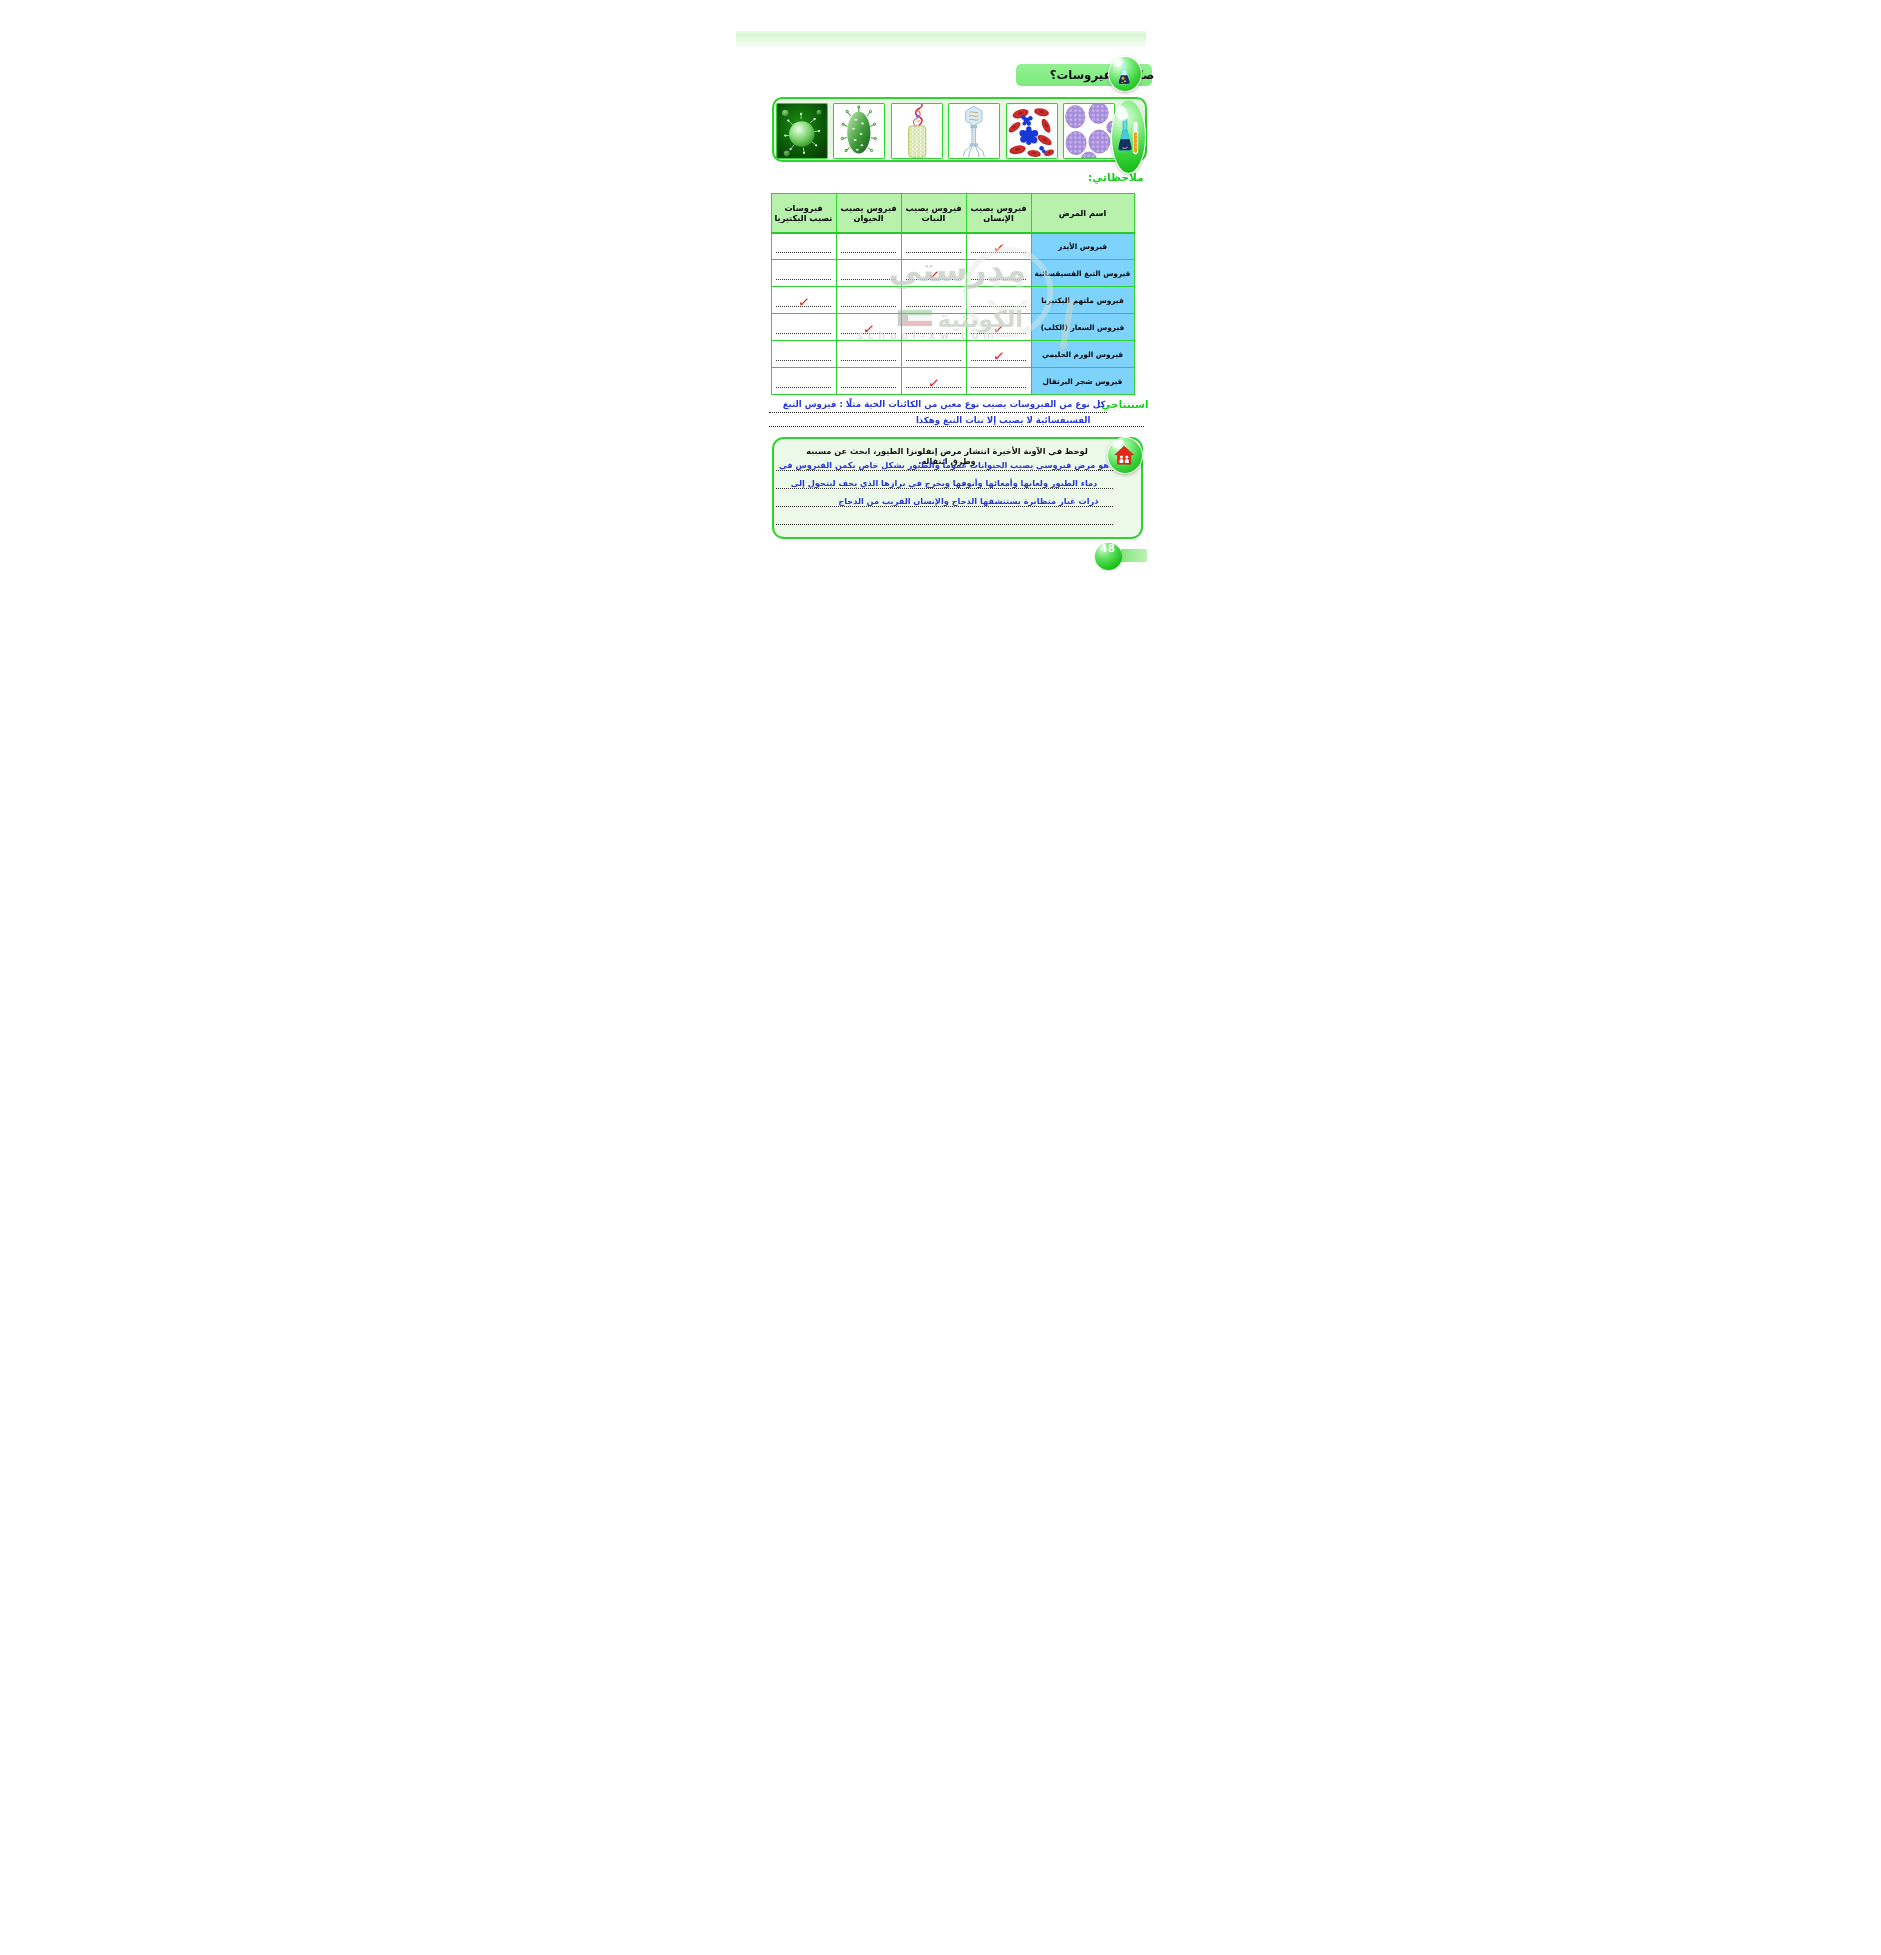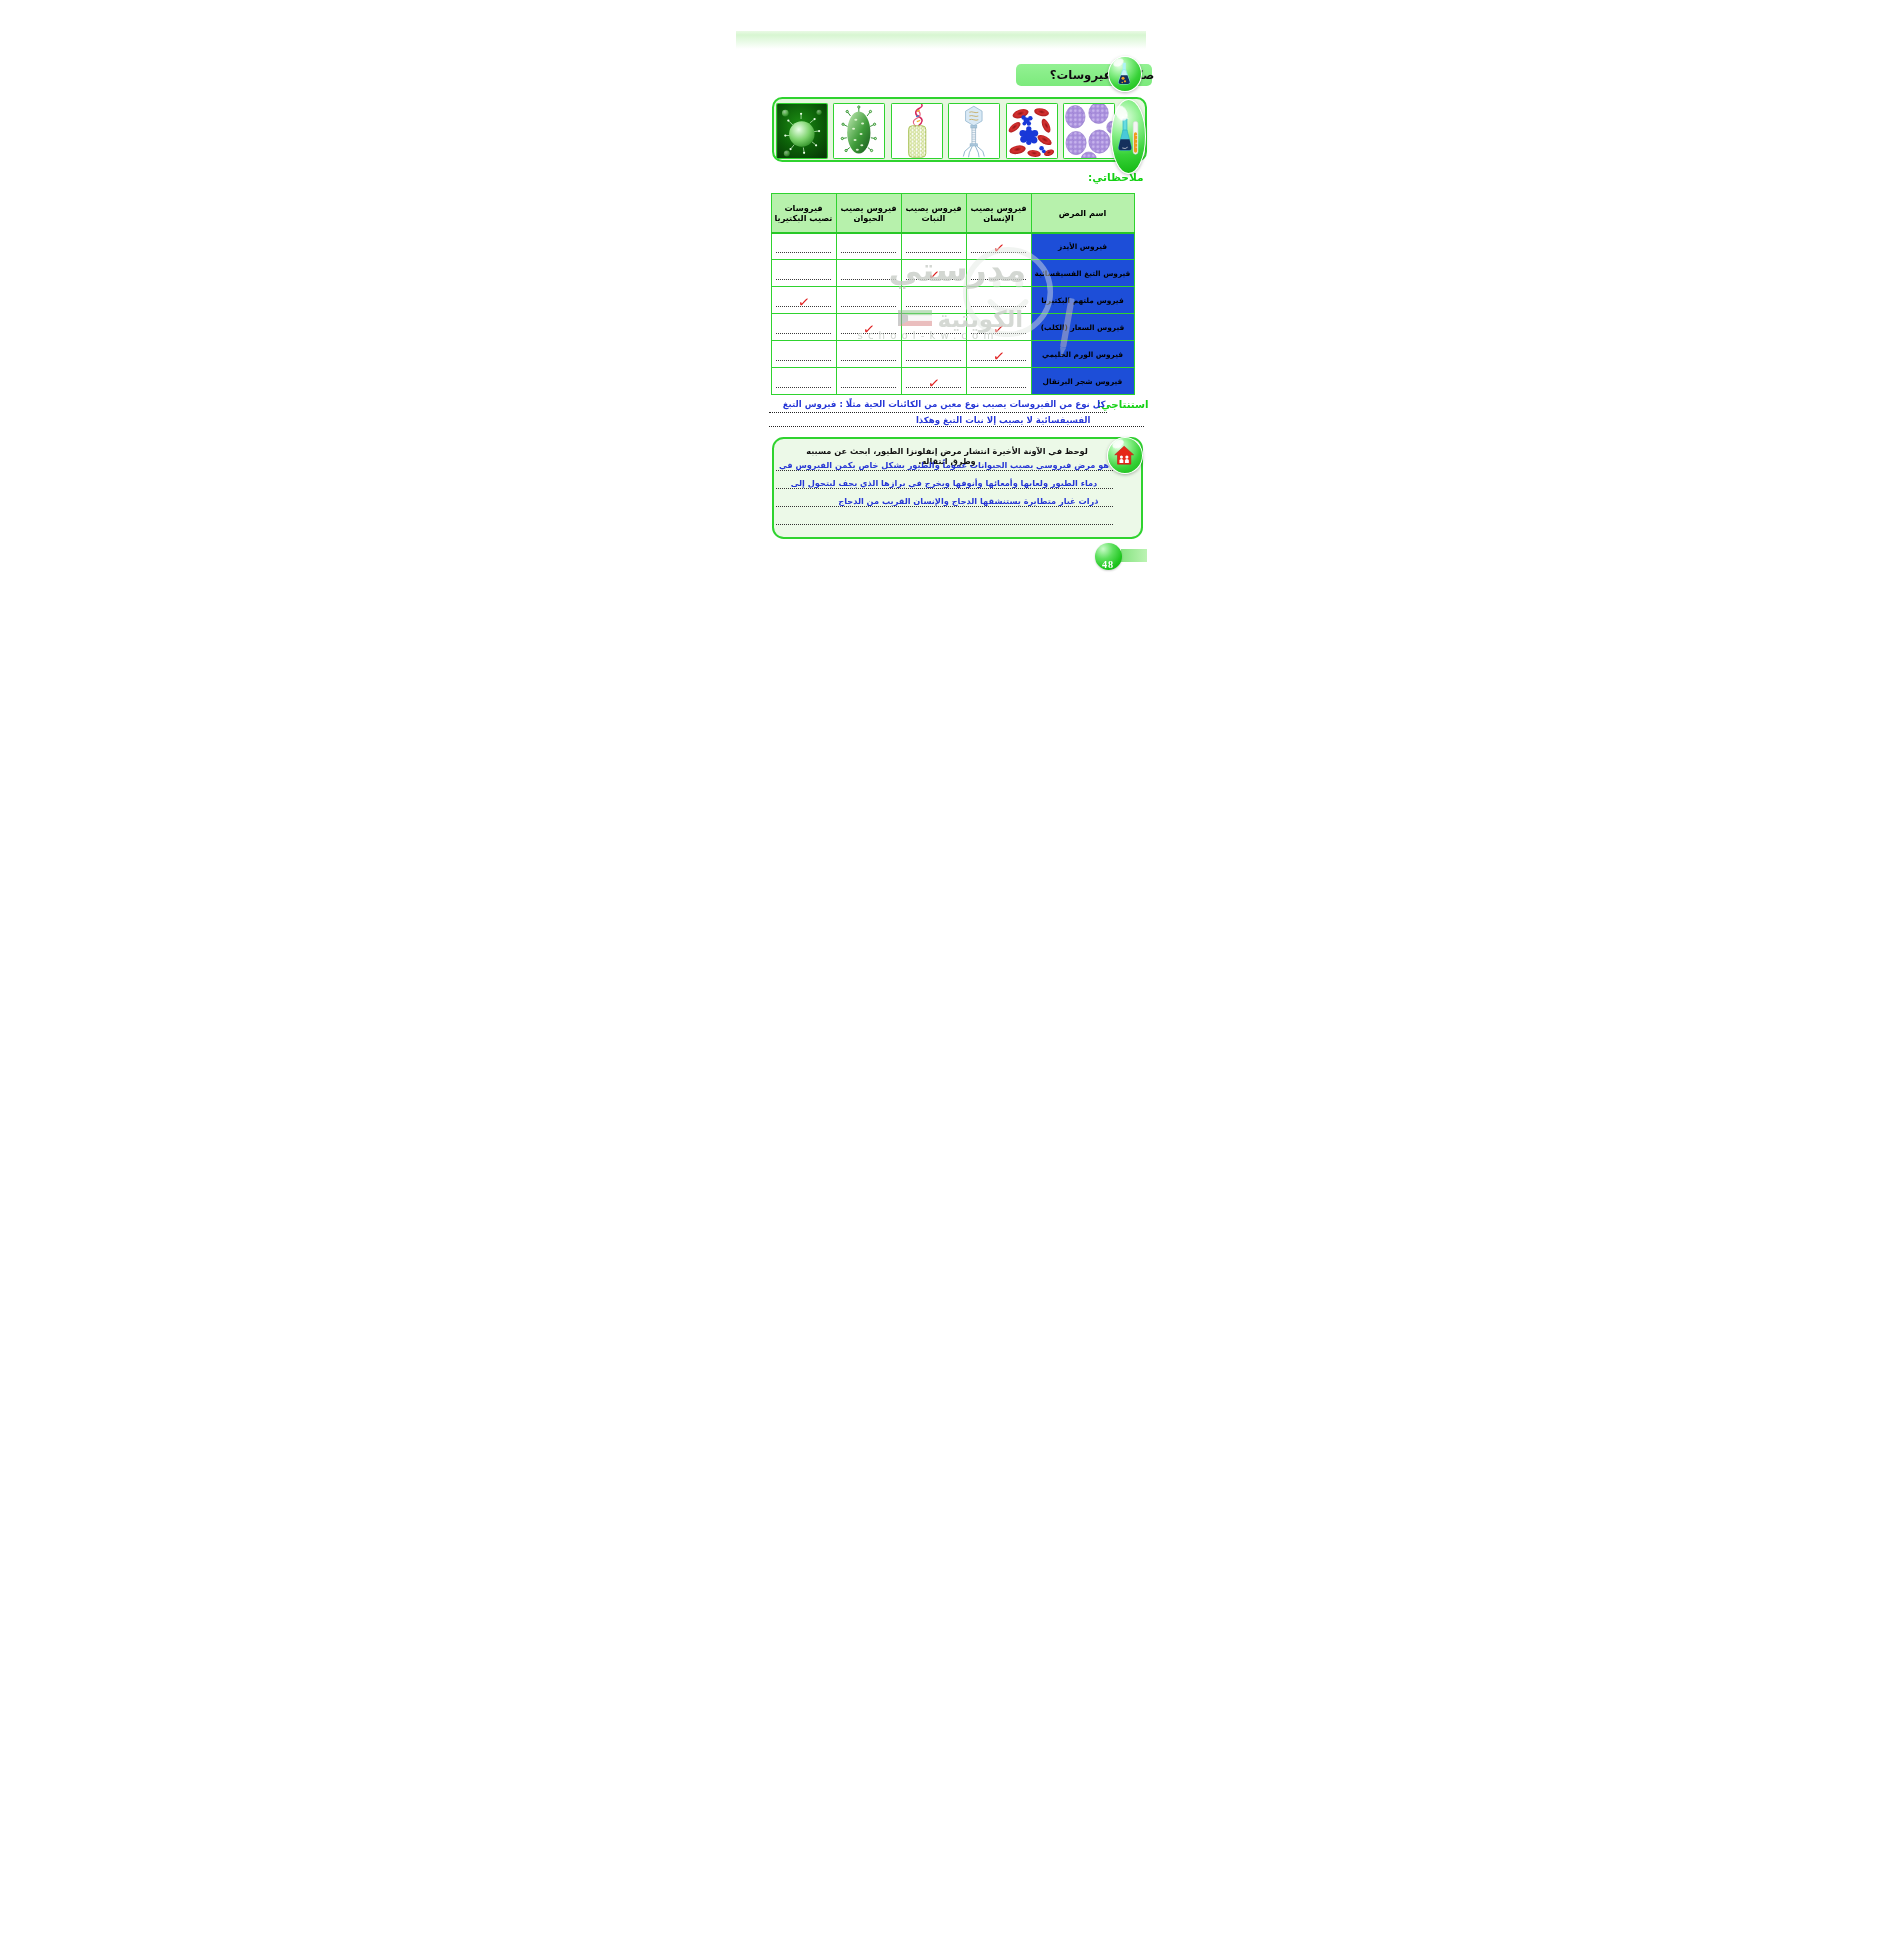--- a/index.html
+++ b/index.html
@@ -33,21 +33,21 @@
   
   .obs-label { position:absolute; right:32px; top:171px; direction:rtl; color:#15d115; font-size:10.6px; font-weight:bold; }
 
   
   .table-wrap { position:absolute; left:65px; top:193px; width:364px; z-index:1; }
   table { width:100%; border-collapse:collapse; table-layout:fixed; direction:rtl; }
   th, td { border:1.2px solid #2fd32f;margin-left:39px; }
   thead th { height:39px; background:#b7f1ac; font-size:8.2px; font-weight:bold; color:#000;
     text-align:center; vertical-align:middle; border-bottom:2.7px solid #27c827; padding:0 1.6px; }
   tbody td { height:27px; }
-  td.name-cell { background:#1d4ed8; font-size:7.4px; font-weight:bold; color:#000; text-align:center; white-space:nowrap; }
+  td.name-cell { background:#7dd3fc; font-size:7.4px; font-weight:bold; color:#000; text-align:center; white-space:nowrap; }
   td.ans { background:#ffffff; vertical-align:bottom; }
   .dotline { position:relative; margin:0 auto 6.3px auto; width:86%; height:13.3px; border-bottom:1.2px dotted #3a3a3a; }
   .check { position:absolute; left:50%; bottom:-3.1px; transform:translateX(-50%) rotate(7deg);
     color:#e02020; font-size:14px; font-weight:bold; line-height:1; }
 
   
   .watermark { position:absolute; left:0; top:0; width:100%; height:100%; pointer-events:none; z-index:2; }
   .wm-smiley { position:absolute; left:253px; top:243px; opacity:.45; }
   .wm-brand { position:absolute; left:183px; top:250px; direction:rtl; font-size:33px; font-weight:bold; color:#c9cec8; opacity:.8; }
   .wm-brand2 { position:absolute; left:232px; top:306px; direction:rtl; font-size:23px; font-weight:bold; color:#ced3cd; opacity:.85; }
@@ -73,21 +73,21 @@
   .ans-line { height:18px; border-bottom:1.2px dotted #333; display:flex; align-items:flex-end; justify-content:center;
     direction:rtl; color:#2737d6; font-size:8.2px; font-weight:bold; white-space:nowrap; }
   .ans-line:nth-child(3) { justify-content:flex-start; padding-right:14px; }
   .ans-line.empty { border-bottom:1.2px dotted #333; }
 
   
   .page-badge-rect { position:absolute; left:415px; top:549px; width:26.6px; height:13.3px;
     background:linear-gradient(90deg,#86e481,#bcf3b3); }
   .page-badge { position:absolute; left:389px; top:543px; width:27px; height:26.6px; border-radius:50%;
     background:radial-gradient(circle at 30% 22%, #c9fbc9 0%, #5ee05e 35%, #1ec51e 70%, #0aa90a 100%);
-    display:flex; align-items:flex-end; justify-content:center; box-shadow:0 0.8px 2px rgba(0,0,0,.2);font-family:Liberation Serif, serif; }
+    display:flex; align-items:flex-start; justify-content:center; box-shadow:0 0.8px 2px rgba(0,0,0,.2); }
   .page-num { color:#ffffff; font-size:10.2px; font-weight:bold; letter-spacing:0.8px; }
 </style>
 </head>
 <body>
 
 <div class="page">
 
   <div class="top-band"></div>
 
   <div class="title-bar">

